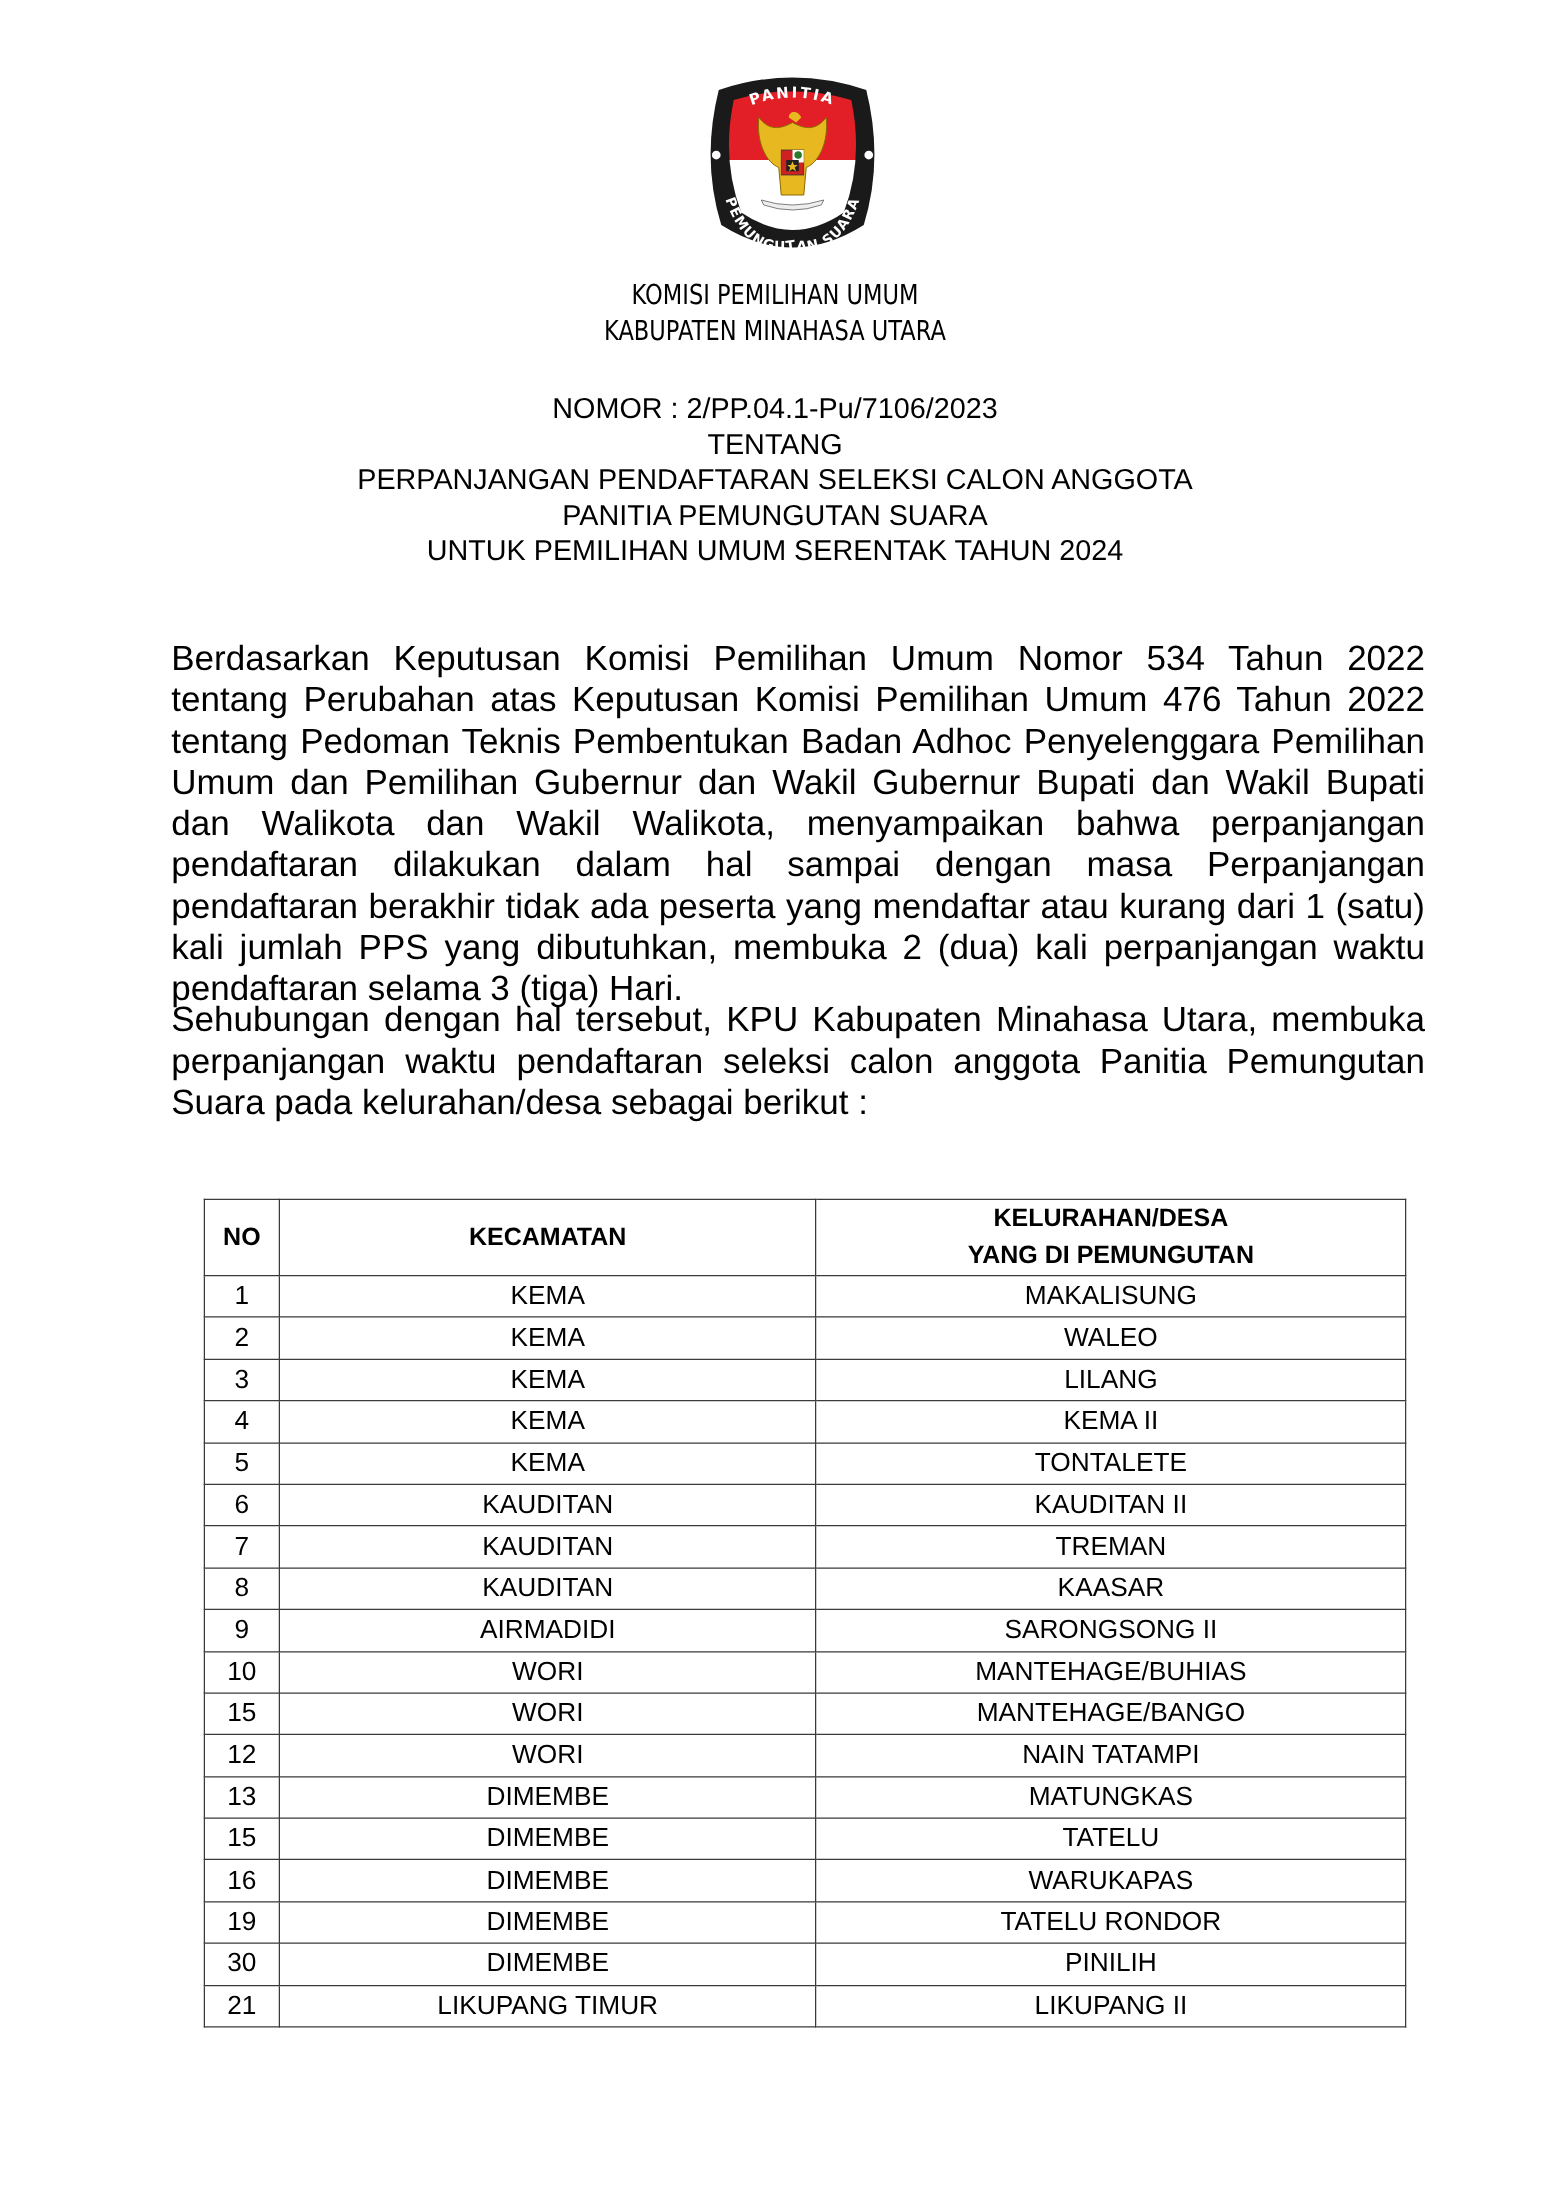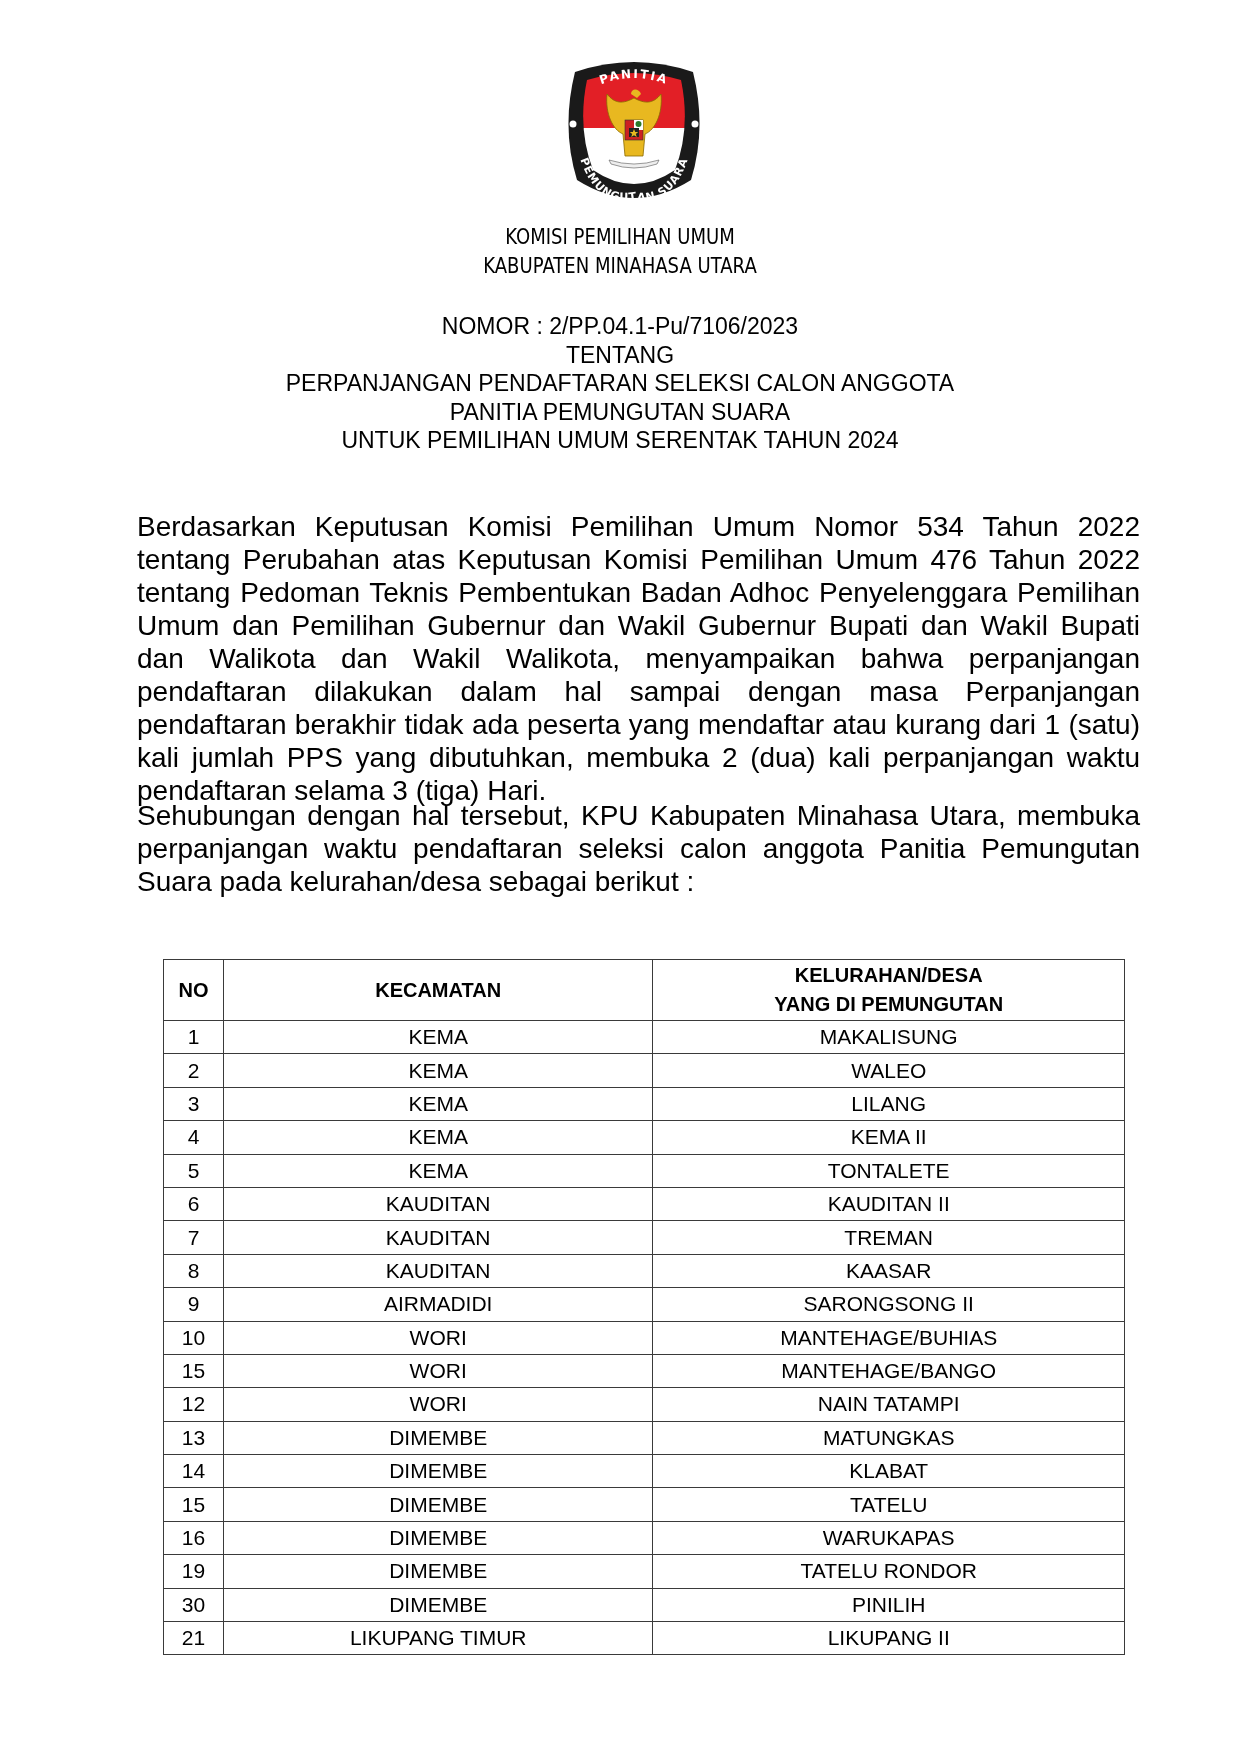--- a/index.html
+++ b/index.html
@@ -145,25 +145,20 @@
         <td>12</td>
         <td>WORI</td>
         <td>NAIN TATAMPI</td>
       </tr>
       <tr>
         <td>13</td>
         <td>DIMEMBE</td>
         <td>MATUNGKAS</td>
       </tr>
       <tr>
-        <td>14</td>
-        <td>DIMEMBE</td>
-        <td>KLABAT</td>
-      </tr>
-      <tr>
         <td>15</td>
         <td>DIMEMBE</td>
         <td>TATELU</td>
       </tr>
       <tr>
         <td>16</td>
         <td>DIMEMBE</td>
         <td>WARUKAPAS</td>
       </tr>
       <tr>

